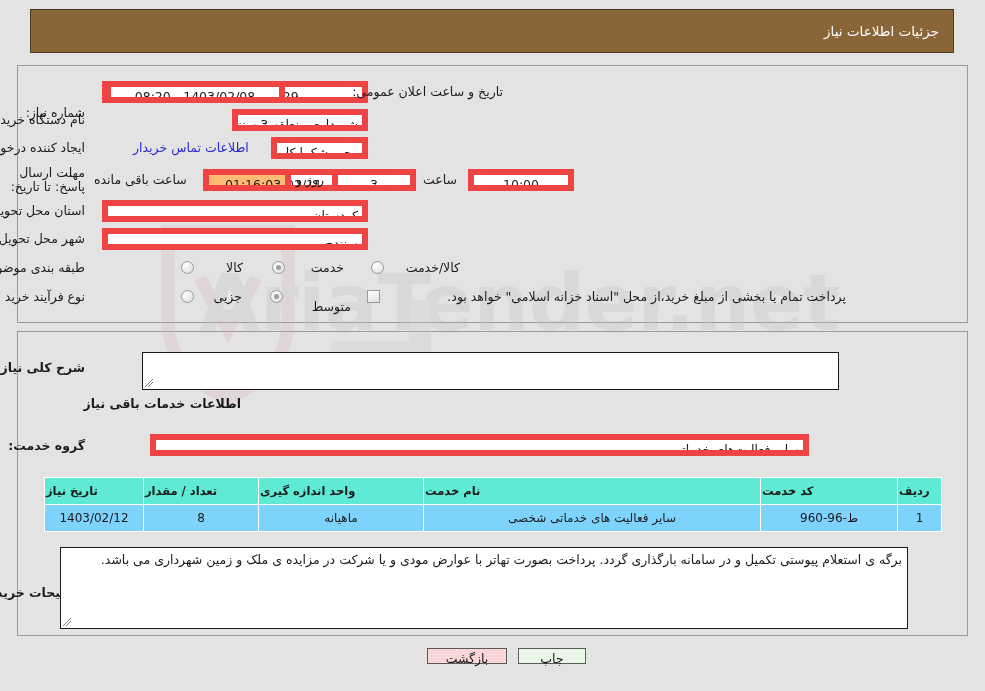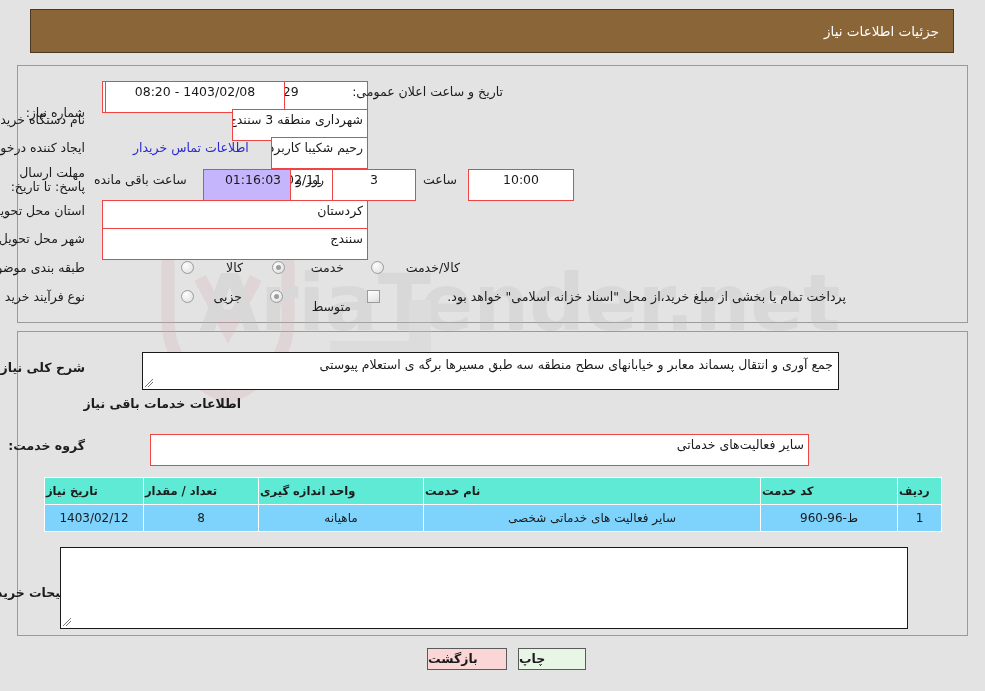--- a/index.html
+++ b/index.html
@@ -63,36 +63,36 @@
     text-align: right;
     white-space: nowrap;
     z-index: 6;
   }
   .lbl.twoline { white-space: normal; line-height: 14px; }
 
   .fld {
     position: absolute;
     box-sizing: border-box;
     background: #ffffff;
-    border: 1px solid #ef4444;
+    border: 6px solid #ef4444;
     font-family: "DejaVu Sans", "Liberation Sans", sans-serif;
     font-size: 12.5px;
     color: #1a1a1a;
     padding: 0 4px;
     line-height: 20px;
-    height: 32px;
+    height: 22px;
     white-space: nowrap;
     overflow: hidden;
     z-index: 6;
     text-align: right;
     direction: rtl;
   }
   .fld.center { text-align: center; }
   .fld.ltr    { direction: ltr; }
-  .fld.cream  { background: #c4b5fd; padding-left: 16px; }
+  .fld.cream  { background: #fdba74; padding-left: 16px; }
 
   .linklike {
     position: absolute;
     font-size: 12.5px;
     color: #2a2ad0;
     white-space: nowrap;
     z-index: 6;
     cursor: pointer;
   }
 
@@ -200,26 +200,25 @@
   #svc-table tbody tr { border-bottom: 1px solid #bbbbbb; }
 
   
   .btn {
     position: absolute;
     box-sizing: border-box;
     border: 1px solid #5a5a5a;
     font-family: "DejaVu Sans", "Liberation Sans", sans-serif;
     font-size: 12.5px;
     color: #1a1a1a;
-    height: 22px;
+    height: 16px;
     line-height: 20px;
-    text-align: left;
+    text-align: center;
     cursor: pointer;
     z-index: 6;
-    font-weight: bold;
   }
   #btn-print  { background: #e8f6e6; left: 518px; top: 648px; width: 68px; }
   #btn-back   { background: #fbd6d6; left: 427px; top: 648px; width: 80px; }
 </style>
 </head>
 <body>
 
 <svg id="watermark" viewBox="0 0 985 691">
   <g opacity="0.9">
     <path d="M168 232 L168 320 Q168 372 228 398 Q288 372 288 320 L288 232 Z" fill="none" stroke="#d9b0b4" stroke-width="13"></path>
@@ -276,21 +275,20 @@
 <div class="radiotxt" id="prc-t0" style="right:743px; top:289px;">جزیی</div>
 <div class="radio checked" id="prc-r1" style="right:702px; top:290px;"></div>
 <div class="radiotxt" id="prc-t1" style="right:634px; top:289px;margin-top:10px;">متوسط</div>
 <div class="checkbox" style="right:605px; top:290px;"></div>
 <div class="radiotxt" style="right:139px; top:289px;">پرداخت تمام یا بخشی از مبلغ خرید،از محل "اسناد خزانه اسلامی" خواهد بود.</div>
 
 <div class="panel" id="panel-bottom"></div>
 
 <div class="sec-title" style="right:900px; top:360px;">شرح کلی نیاز:</div>
 <div class="tarea" style="right:146px; top:352px; left:142px; height:38px;">
-  <span>جمع آوری و انتقال پسماند معابر و خیابانهای  سطح منطقه سه طبق مسیرها برگه ی استعلام پیوستی</span>
   <svg class="grip" viewBox="0 0 9 9">
     <line x1="0" y1="8" x2="8" y2="0" stroke="#777" stroke-width="1"></line>
     <line x1="3" y1="8" x2="8" y2="3" stroke="#777" stroke-width="1"></line>
   </svg>
 </div>
 
 <div class="sec-title" style="right:744px; top:396px;">اطلاعات خدمات باقی نیاز</div>
 
 <div class="sec-title" style="right:900px; top:438px;">گروه خدمت:</div>
 <div class="fld" style="right:176px; top:434px; left:150px;">سایر فعالیت‌های خدماتی</div>
@@ -321,20 +319,21 @@
       <td>سایر فعالیت های خدماتی شخصی</td>
       <td>ماهیانه</td>
       <td>8</td>
       <td>1403/02/12</td>
     </tr>
   </tbody>
 </table>
 
 <div class="sec-title" style="right:900px; top:585px;">توضیحات خریدار:</div>
 <div class="tarea" style="right:77px; top:547px; left:60px; height:82px;">
+  <span>برگه ی استعلام پیوستی تکمیل و در سامانه بارگذاری گردد. پرداخت بصورت تهاتر با عوارض مودی و یا شرکت در مزایده ی ملک و زمین شهرداری می باشد.</span>
   <svg class="grip" viewBox="0 0 9 9">
     <line x1="0" y1="8" x2="8" y2="0" stroke="#777" stroke-width="1"></line>
     <line x1="3" y1="8" x2="8" y2="3" stroke="#777" stroke-width="1"></line>
   </svg>
 </div>
 
 <div class="btn" id="btn-print">چاپ</div>
 <div class="btn" id="btn-back">بازگشت</div>
 
 </body></html>

